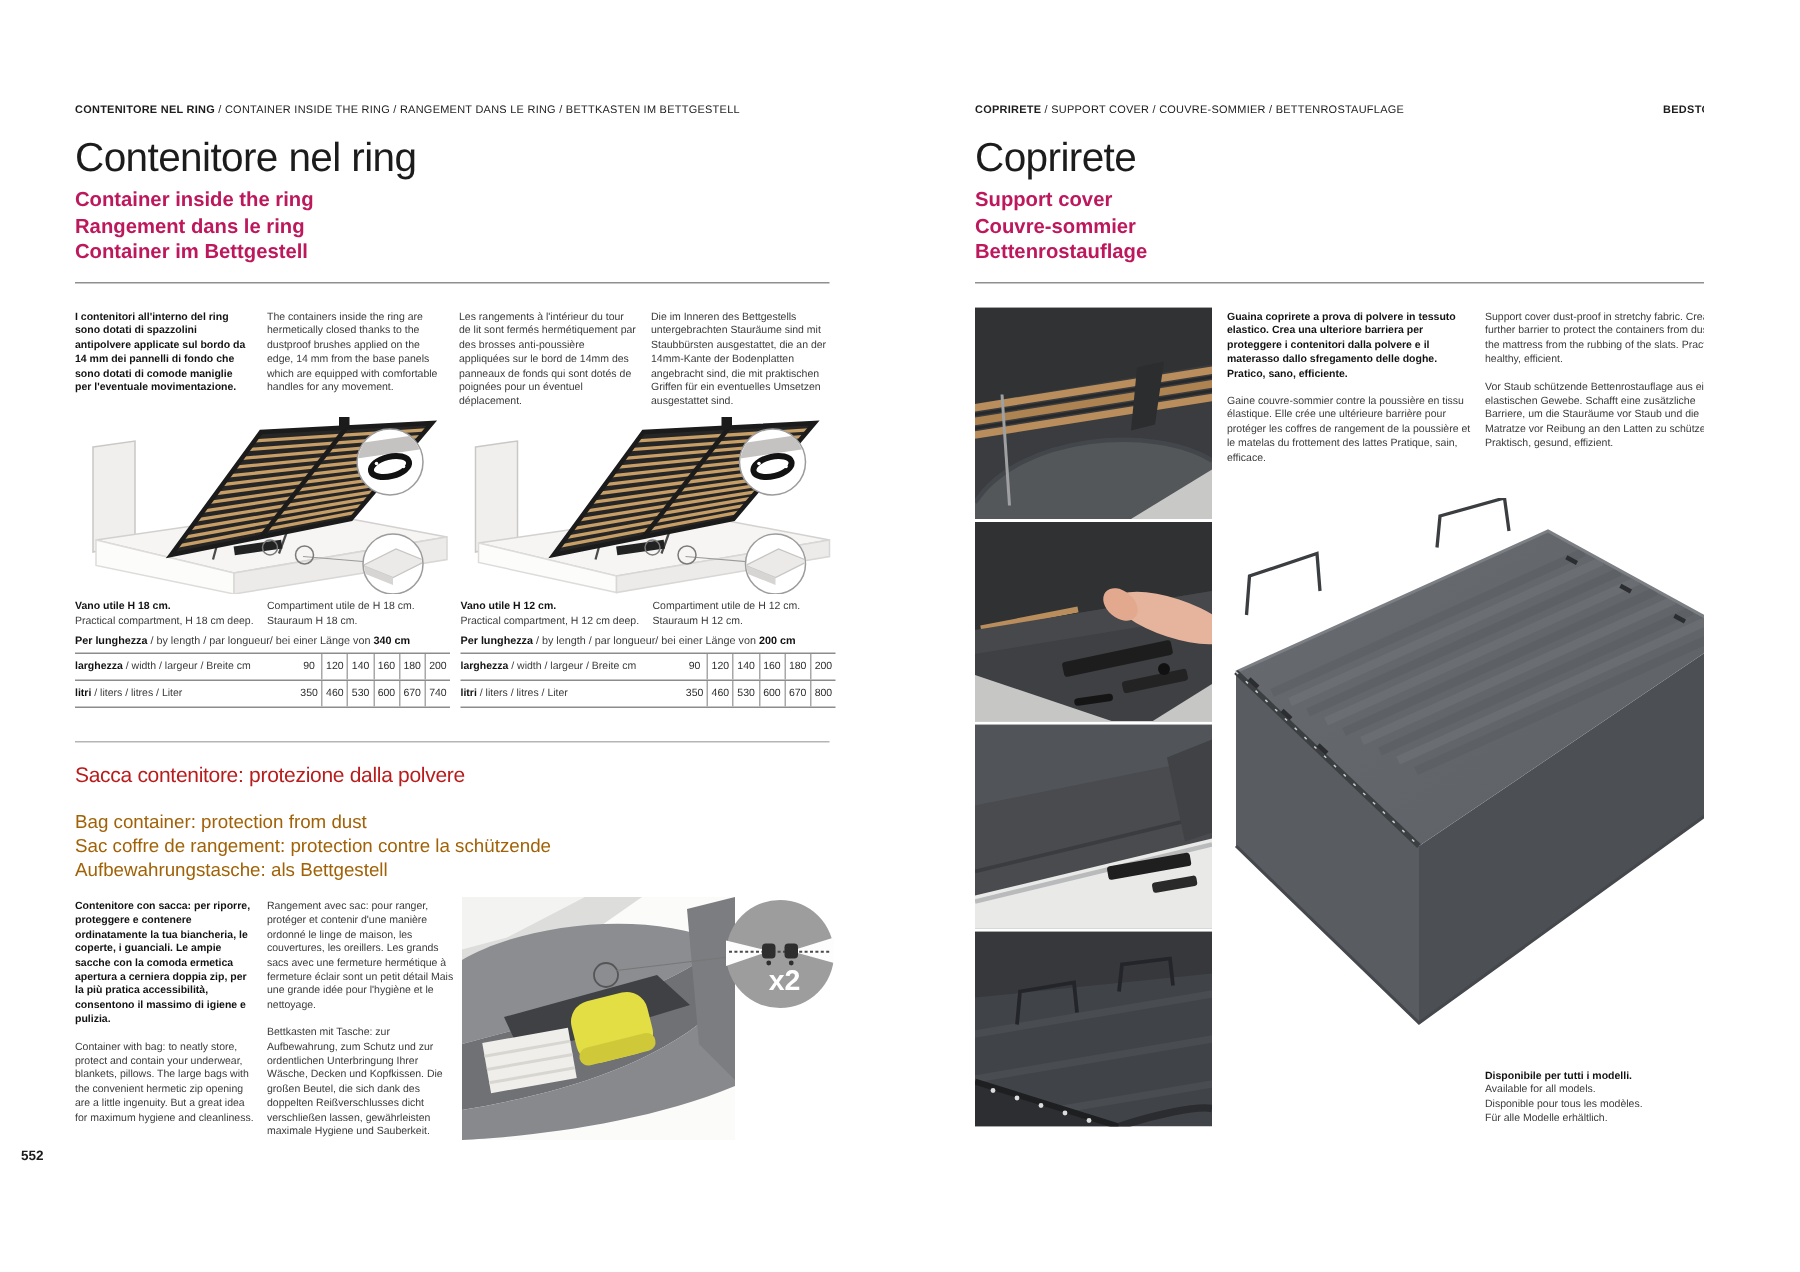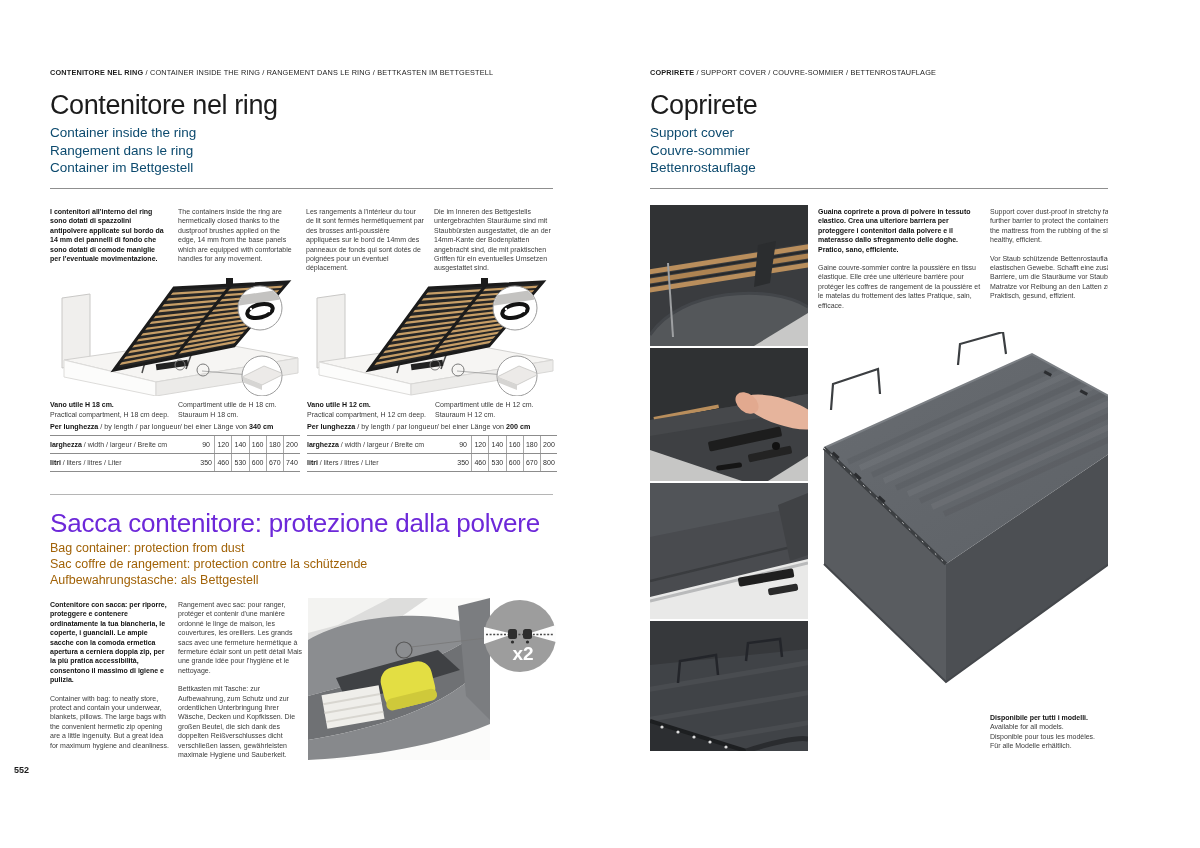--- a/index.html
+++ b/index.html
@@ -1,39 +1,39 @@
 <!DOCTYPE html>
 <html><head>
 <meta charset="utf-8">
 <style>
   html,body{margin:0;padding:0;background:#fff;}
   body{font-family:"Liberation Sans", sans-serif; -webkit-font-smoothing:antialiased;}
-  #spread{position:relative;width:1108px;height:848px;background:#ffffff;overflow:hidden;}
+  #spread{position:relative;width:1108px;height:848px;background:#ffffff;overflow:hidden;padding-left:28px;}
   .abs{position:absolute;}
   .eyebrow{font-size:7.3px;letter-spacing:.18px;color:#1c1c1c;white-space:nowrap;}
   .eyebrow b{font-weight:700;}
   .brand{font-size:7.3px;font-weight:700;letter-spacing:.2px;color:#1c1c1c;}
   .h1{font-size:27px;font-weight:400;color:#1c1c1c;letter-spacing:-.4px;line-height:30px;}
-  .subs{font-size:13.5px;line-height:17.5px;color:#0c4a6e;font-weight:400;}
+  .subs{font-size:13.5px;line-height:17.5px;color:#be185d;font-weight:700;}
   .rule{height:1px;background:#8f8f8f;}
   .bodycol{font-size:7px;line-height:9.4px;color:#3b3b3b;}
   .bodycol p{margin:0 0 9px 0;}
   .bt{font-weight:700;color:#121212;}
   .cap{font-size:7px;line-height:9.6px;color:#3b3b3b;}
   .cap .b{font-weight:700;color:#121212;}
   .thead{font-size:7.2px;color:#3b3b3b;white-space:nowrap;margin:0 0 4px 0;}
   .thead b{color:#121212;text-align:center;}
   .spec{width:250px;}
   .trow{display:flex;border-top:1px solid #8c8c8c;height:17px;align-items:center;}
   .trow.last{border-bottom:1px solid #8c8c8c;}
   .tlabel{flex:0 0 148px;font-size:7px;color:#3b3b3b;white-space:nowrap;}
   .tlabel b{color:#121212;}
   .tcell{flex:1;text-align:center;font-size:7px;color:#2e2e2e;border-left:1px solid #a8a8a8;height:17px;line-height:17px;}
   .tlabel + .tcell{border-left:none;}
-  .h2{font-size:26px;font-weight:400;color:#6d28d9;letter-spacing:-.2px;}
+  .h2{font-size:14px;font-weight:400;color:#b91c1c;letter-spacing:-.2px;}
   .subs2{font-size:12.5px;line-height:16px;color:#a16207;}
   .pagenum{font-size:9px;font-weight:700;color:#1c1c1c;}
   svg{display:block;}
 </style>
 </head>
 <body>
 
 <div id="spread">
 
   <div class="abs eyebrow" style="left:50px;top:68px;">

